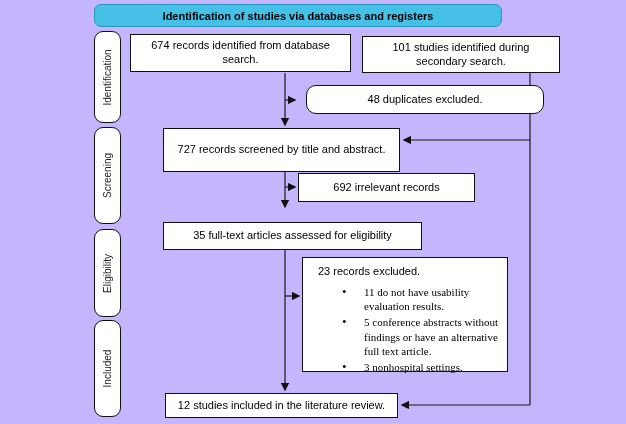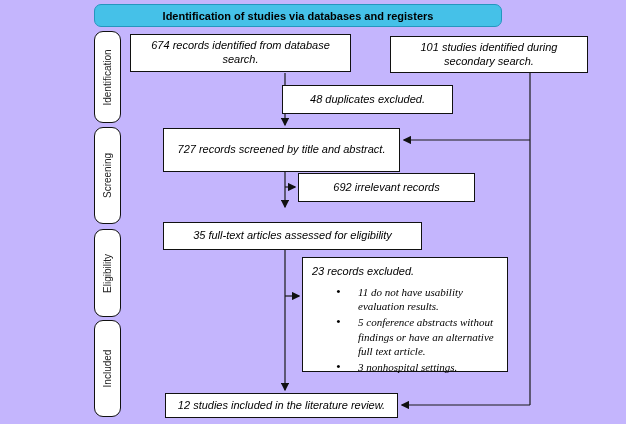--- a/index.html
+++ b/index.html
@@ -51,35 +51,34 @@
     position: absolute;
     background: #fff;
     border: 1.5px solid #111;
     box-sizing: border-box;
     display: flex; align-items: center; justify-content: center;
     text-align: center;
     font-size: 11px;
     line-height: 1.25;
     padding: 2px 6px;
     z-index: 2;
-    font-style: italic;
   }
   #box-674  { left:130px; top:34px;  width:221px; height:38px; }
-  #box-101  { left:362px; top:36px;  width:198px; height:37px;margin-left:28px; }
-  #box-48   { left:282px; top:85px;  width:171px; height:29px; }
+  #box-101  { left:362px; top:36px;  width:198px; height:37px; }
+  #box-48   { left:306px; top:85px;  width:238px; height:29px;border-radius:10px; }
   #box-727  { left:163px; top:128px; width:237px; height:44px; }
   #box-692  { left:298px; top:173px; width:177px; height:29px; }
   #box-35   { left:163px; top:222px; width:259px; height:28px;align-items:center; }
   #box-12   { left:165px; top:393px; width:233px; height:25px; }
 
   #box-23 {
     left:302px; top:257px; width:206px; height:115px;
     display: block;
     text-align: left;
-    padding: 7px 6px 4px 9px;
+    padding: 7px 6px 4px 15px;
   }
   #box-23 .extitle { font-size: 11px; margin-bottom: 6px; }
   #box-23 ul {
     margin: 0;
     padding-left: 24px;
     list-style: none;
     font-family: "Liberation Serif", serif;
     font-size: 11px;
     line-height: 1.3;
   }

